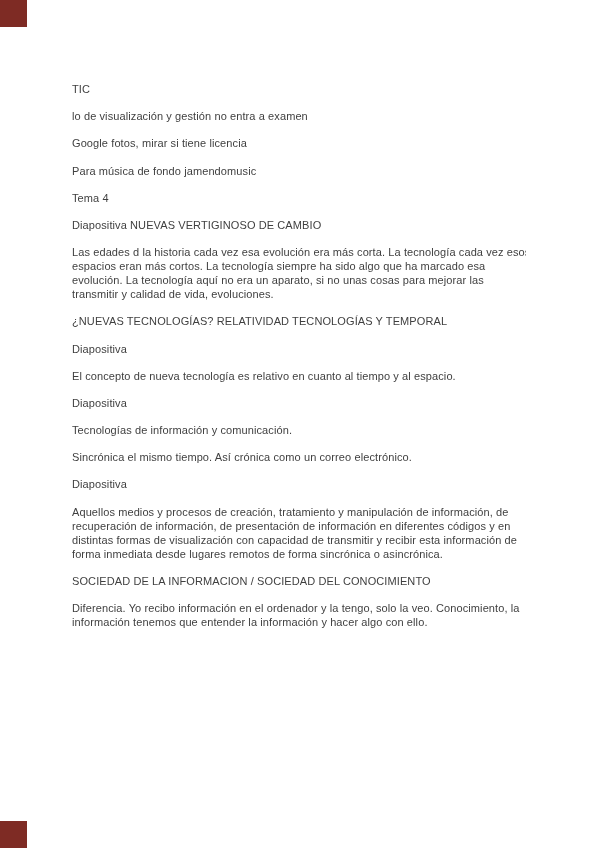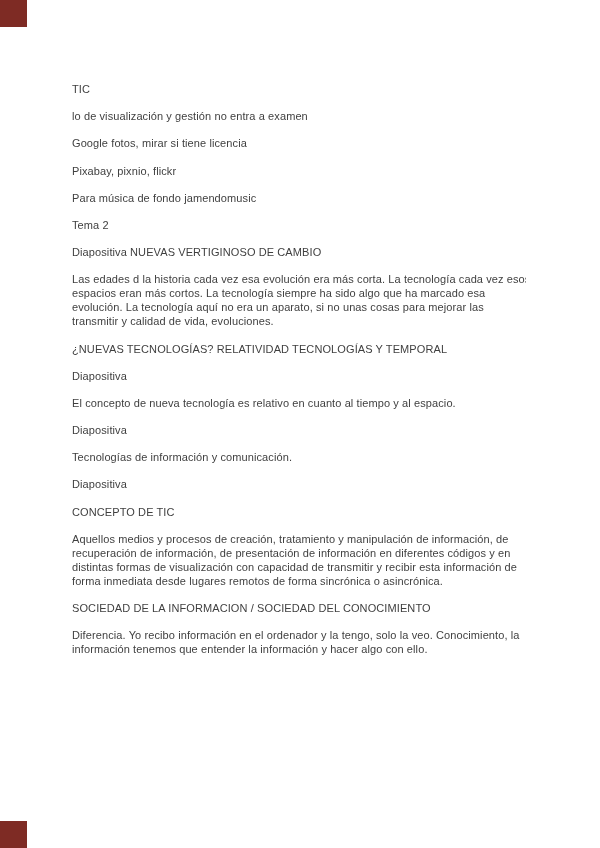--- a/index.html
+++ b/index.html
@@ -39,35 +39,34 @@
 <body>
 
 <div class="page">
   <div class="corner-marker top"></div>
   <div class="corner-marker bottom"></div>
 
   <div class="content">
     <p class="para">TIC</p>
     <p class="para">lo de visualización y gestión no entra a examen</p>
     <p class="para">Google fotos, mirar si tiene licencia</p>
-    <p class="para">Pixabay, pixnio, flickr</p>
     <p class="para">Para música de fondo jamendomusic</p>
-    <p class="para">Tema 2</p>
+    <p class="para">Tema 4</p>
     <p class="para">Diapositiva NUEVAS VERTIGINOSO DE CAMBIO</p>
     <p class="para">Las edades d la historia cada vez esa evolución era más corta. La tecnología cada vez esos
 espacios eran más cortos. La tecnología siempre ha sido algo que ha marcado esa
 evolución. La tecnología aquí no era un aparato, si no unas cosas para mejorar las
 transmitir y calidad de vida, evoluciones.</p>
     <p class="para">¿NUEVAS TECNOLOGÍAS? RELATIVIDAD TECNOLOGÍAS Y TEMPORAL</p>
     <p class="para">Diapositiva</p>
     <p class="para">El concepto de nueva tecnología es relativo en cuanto al tiempo y al espacio.</p>
     <p class="para">Diapositiva</p>
     <p class="para">Tecnologías de información y comunicación.</p>
+    <p class="para">Sincrónica el mismo tiempo. Así crónica como un correo electrónico.</p>
     <p class="para">Diapositiva</p>
-    <p class="para">CONCEPTO DE TIC</p>
     <p class="para">Aquellos medios y procesos de creación, tratamiento y manipulación de información, de
 recuperación de información, de presentación de información en diferentes códigos y en
 distintas formas de visualización con capacidad de transmitir y recibir esta información de
 forma inmediata desde lugares remotos de forma sincrónica o asincrónica.</p>
     <p class="para">SOCIEDAD DE LA INFORMACION / SOCIEDAD DEL CONOCIMIENTO</p>
     <p class="para">Diferencia. Yo recibo información en el ordenador y la tengo, solo la veo. Conocimiento, la
 información tenemos que entender la información y hacer algo con ello.</p>
   </div>
 </div>
 

